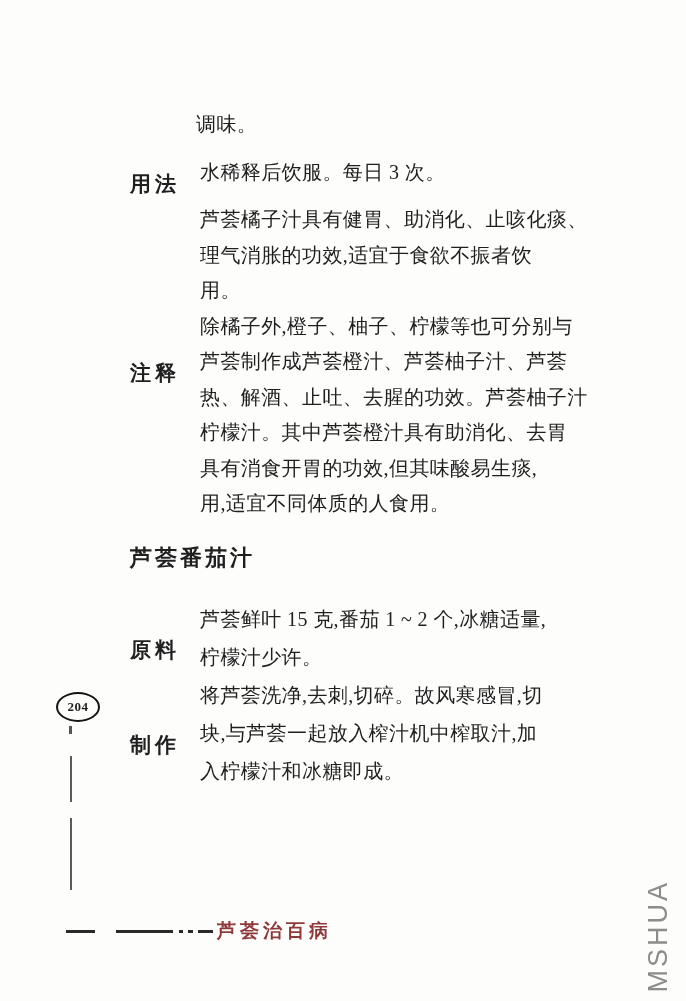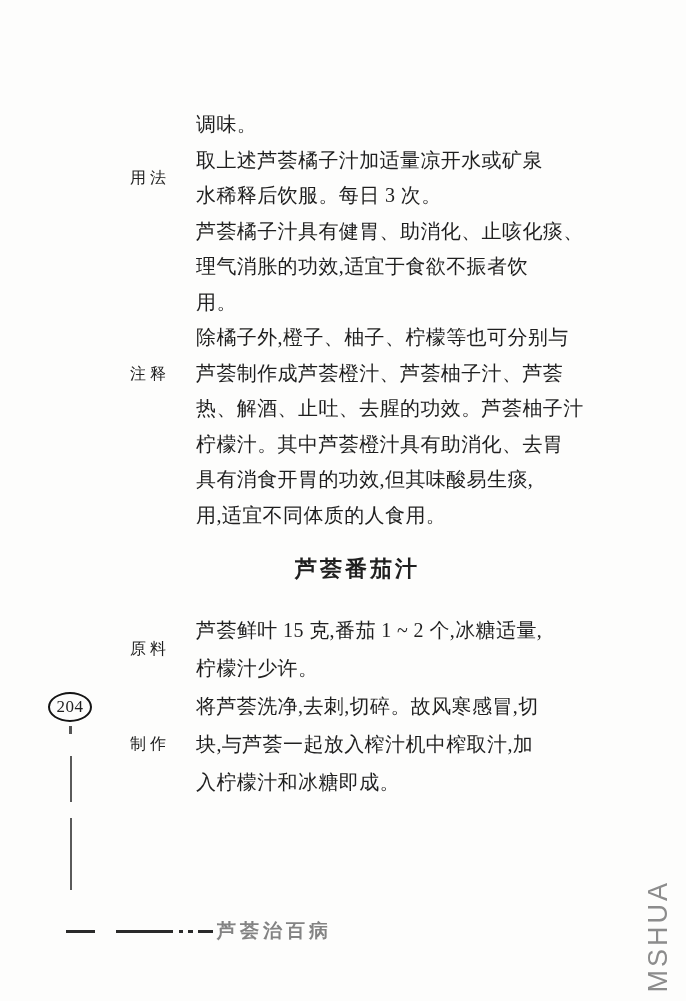--- a/index.html
+++ b/index.html
@@ -19,56 +19,57 @@
     left: 130px;
     top: 107px;
     width: 455px;
   }
   .block {
     display: flex;
     align-items: center;
   }
   .block .label {
     flex: 0 0 46px;
-    font-weight: normal;
-    font-size: 16px;
+    font-weight: bold;
+    font-size: 21px;
     line-height: 35.5px;
     letter-spacing: 4px;
     white-space: nowrap;
+    margin-top: 24px;
   }
   .block .body { flex: 1 1 auto; margin-left: 20px; }
   .line {
     font-size: 20px;
     line-height: 35.5px;
     letter-spacing: 0.4px;
     white-space: nowrap;
   }
   .recipe .line, .recipe .label { line-height: 38px; }
   .recipe-title {
     margin-top: 21px;
     margin-bottom: 27px;
-    text-align: center;
+    text-align: left;
     font-weight: bold;
     font-size: 22px;
     letter-spacing: 3px;
     font-family: "Liberation Sans", "DejaVu Sans", sans-serif;
   }
   .page-number-badge {
     position: absolute;
-    left: 48px;
+    left: 56px;
     top: 692px;
     width: 44px;
     height: 30px;
     border: 2.5px solid #141414;
     border-radius: 50%;
     display: flex;
     align-items: center;
     justify-content: center;
-    font-weight: normal;
-    font-size: 17px;
+    font-weight: bold;
+    font-size: 13px;
     letter-spacing: 0.5px;
   }
   .badge-tick {
     position: absolute;
     left: 69px;
     top: 726px;
     width: 3px;
     height: 8px;
     background: #555;
   }
@@ -95,21 +96,21 @@
   .dash-dot { left: 179px; width: 4px; }
   .dash-3 { left: 188px; width: 5px; }
   .dash-4 { left: 198px; width: 15px; }
   .footer-title {
     position: absolute;
     left: 217px;
     top: 0;
     font-size: 19px;
     font-weight: bold;
     letter-spacing: 4px;
-    color: #737373;
+    color: #7f1d1d;
     opacity: 0.88;
     font-family: "Liberation Sans", "DejaVu Sans", sans-serif;
   }
   .watermark {
     position: absolute;
     right: 12px;
     bottom: 8px;
     writing-mode: vertical-rl;
     transform: rotate(180deg);
     font-family: "Liberation Sans", "DejaVu Sans", sans-serif;
@@ -128,21 +129,20 @@
     <div class="block">
       <div class="label"></div>
       <div class="body">
         <div class="line">调味。</div>
       </div>
     </div>
 
     <div class="block">
       <div class="label">用法</div>
       <div class="body">
-        <div class="line">取上述芦荟橘子汁加适量凉开水或矿泉</div>
         <div class="line">水稀释后饮服。每日 3 次。</div>
       </div>
     </div>
 
     <div class="block">
       <div class="label">注释</div>
       <div class="body">
         <div class="line">芦荟橘子汁具有健胃、助消化、止咳化痰、</div>
         <div class="line">理气消胀的功效,适宜于食欲不振者饮</div>
         <div class="line">用。</div>

